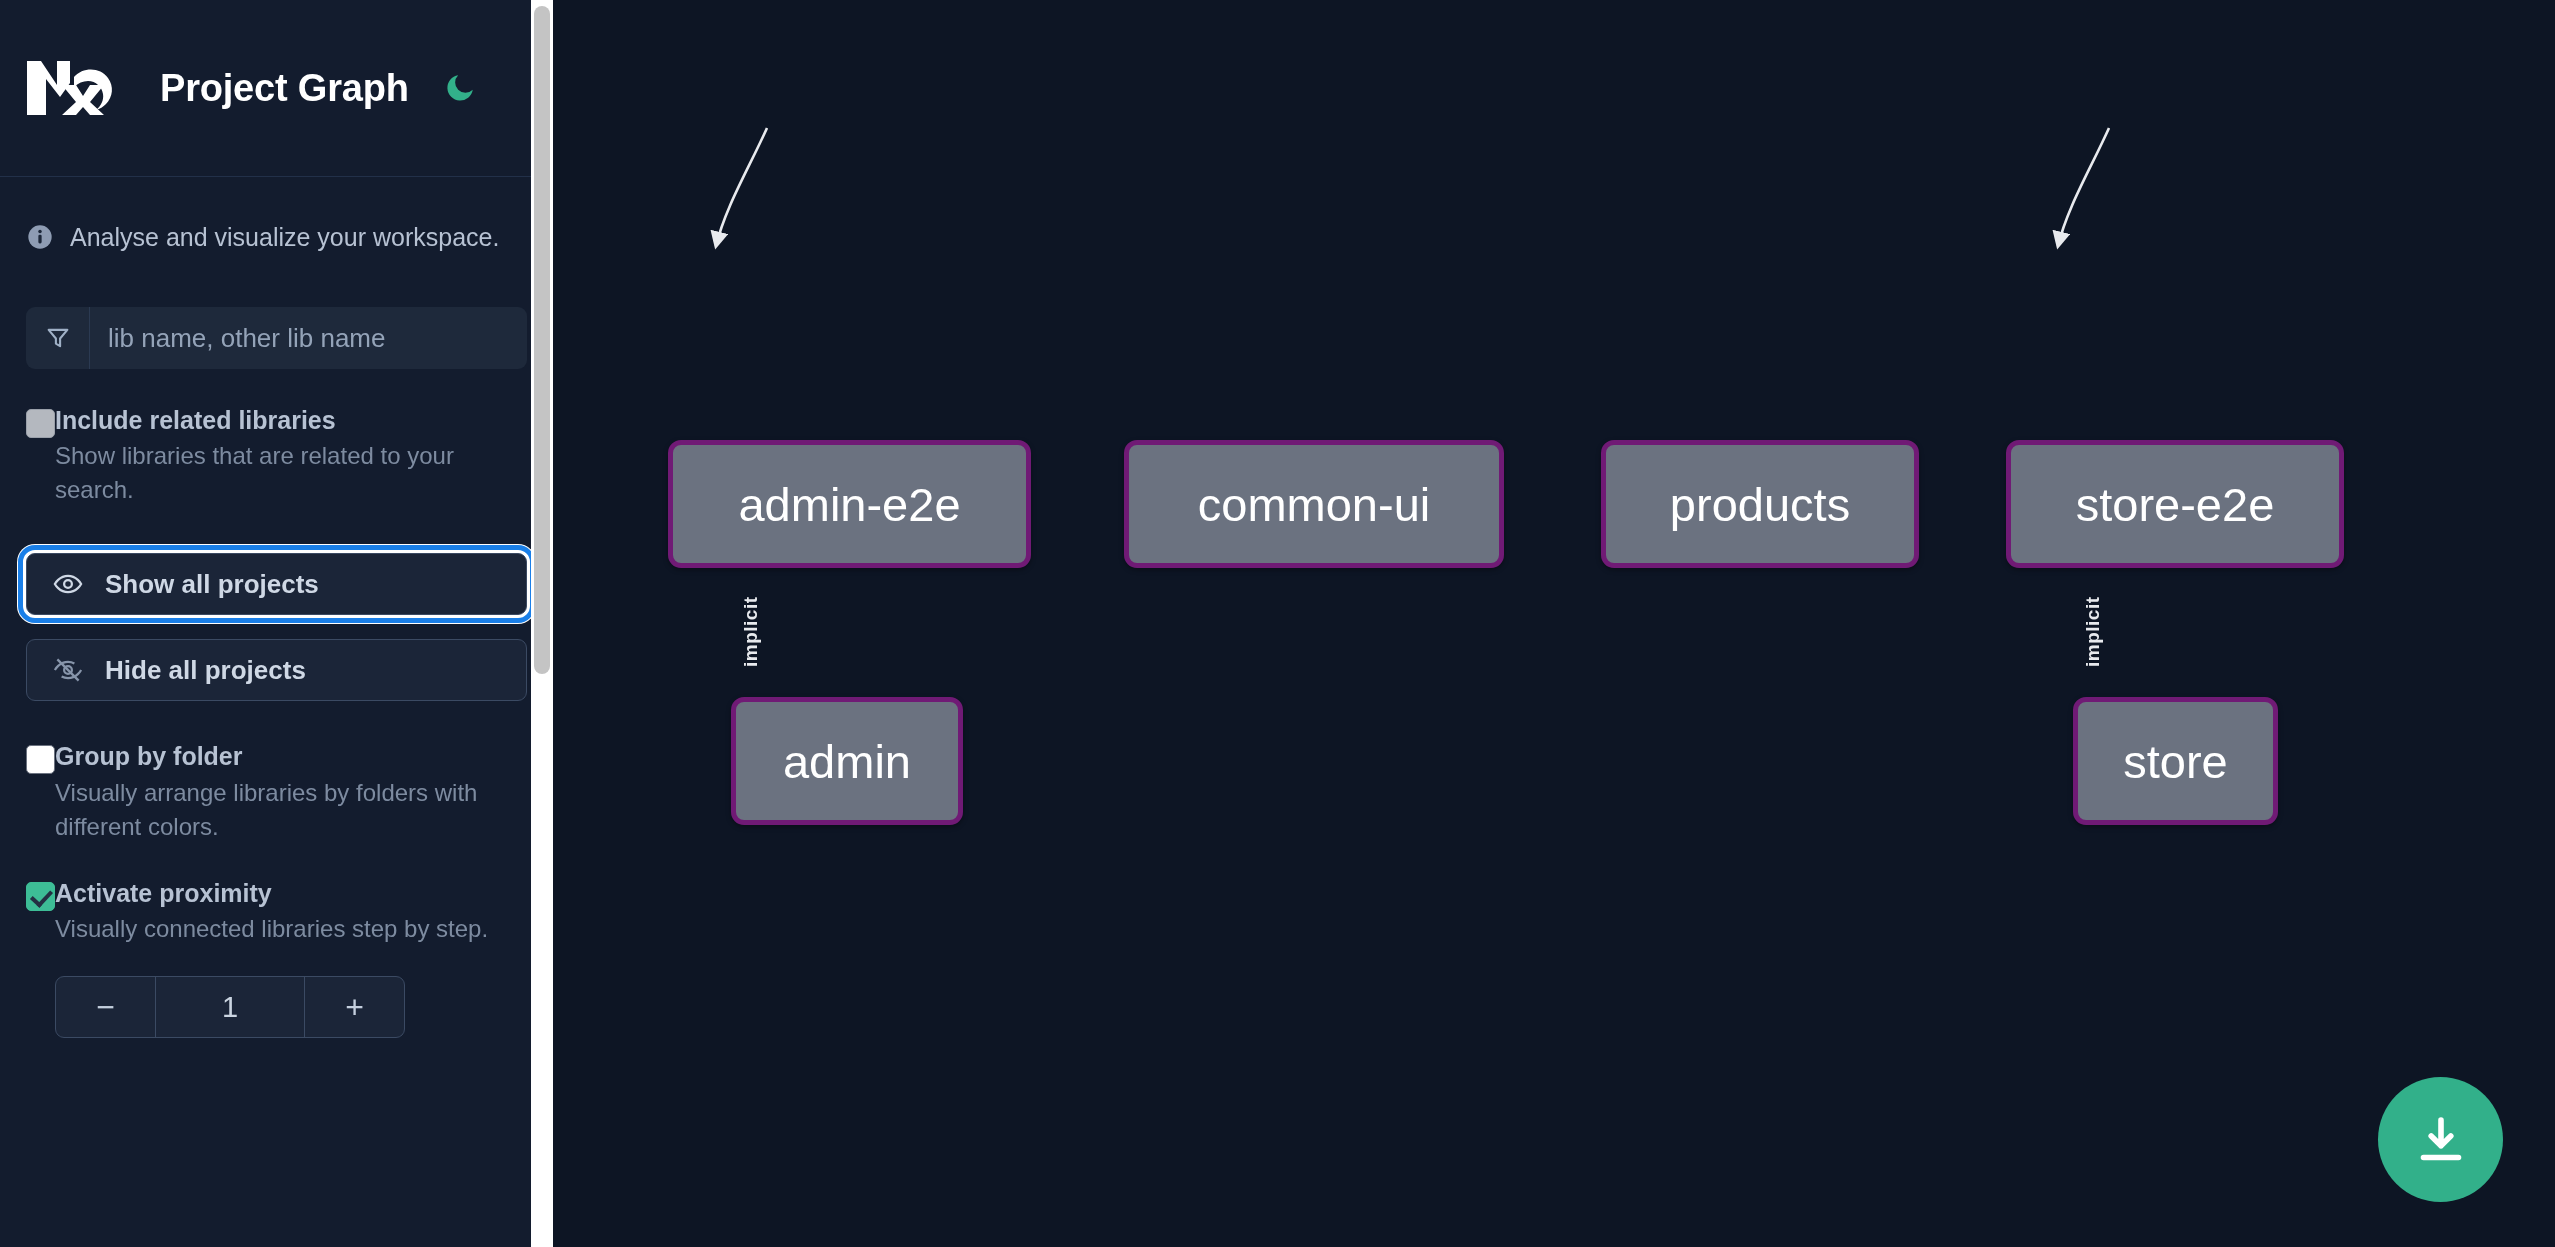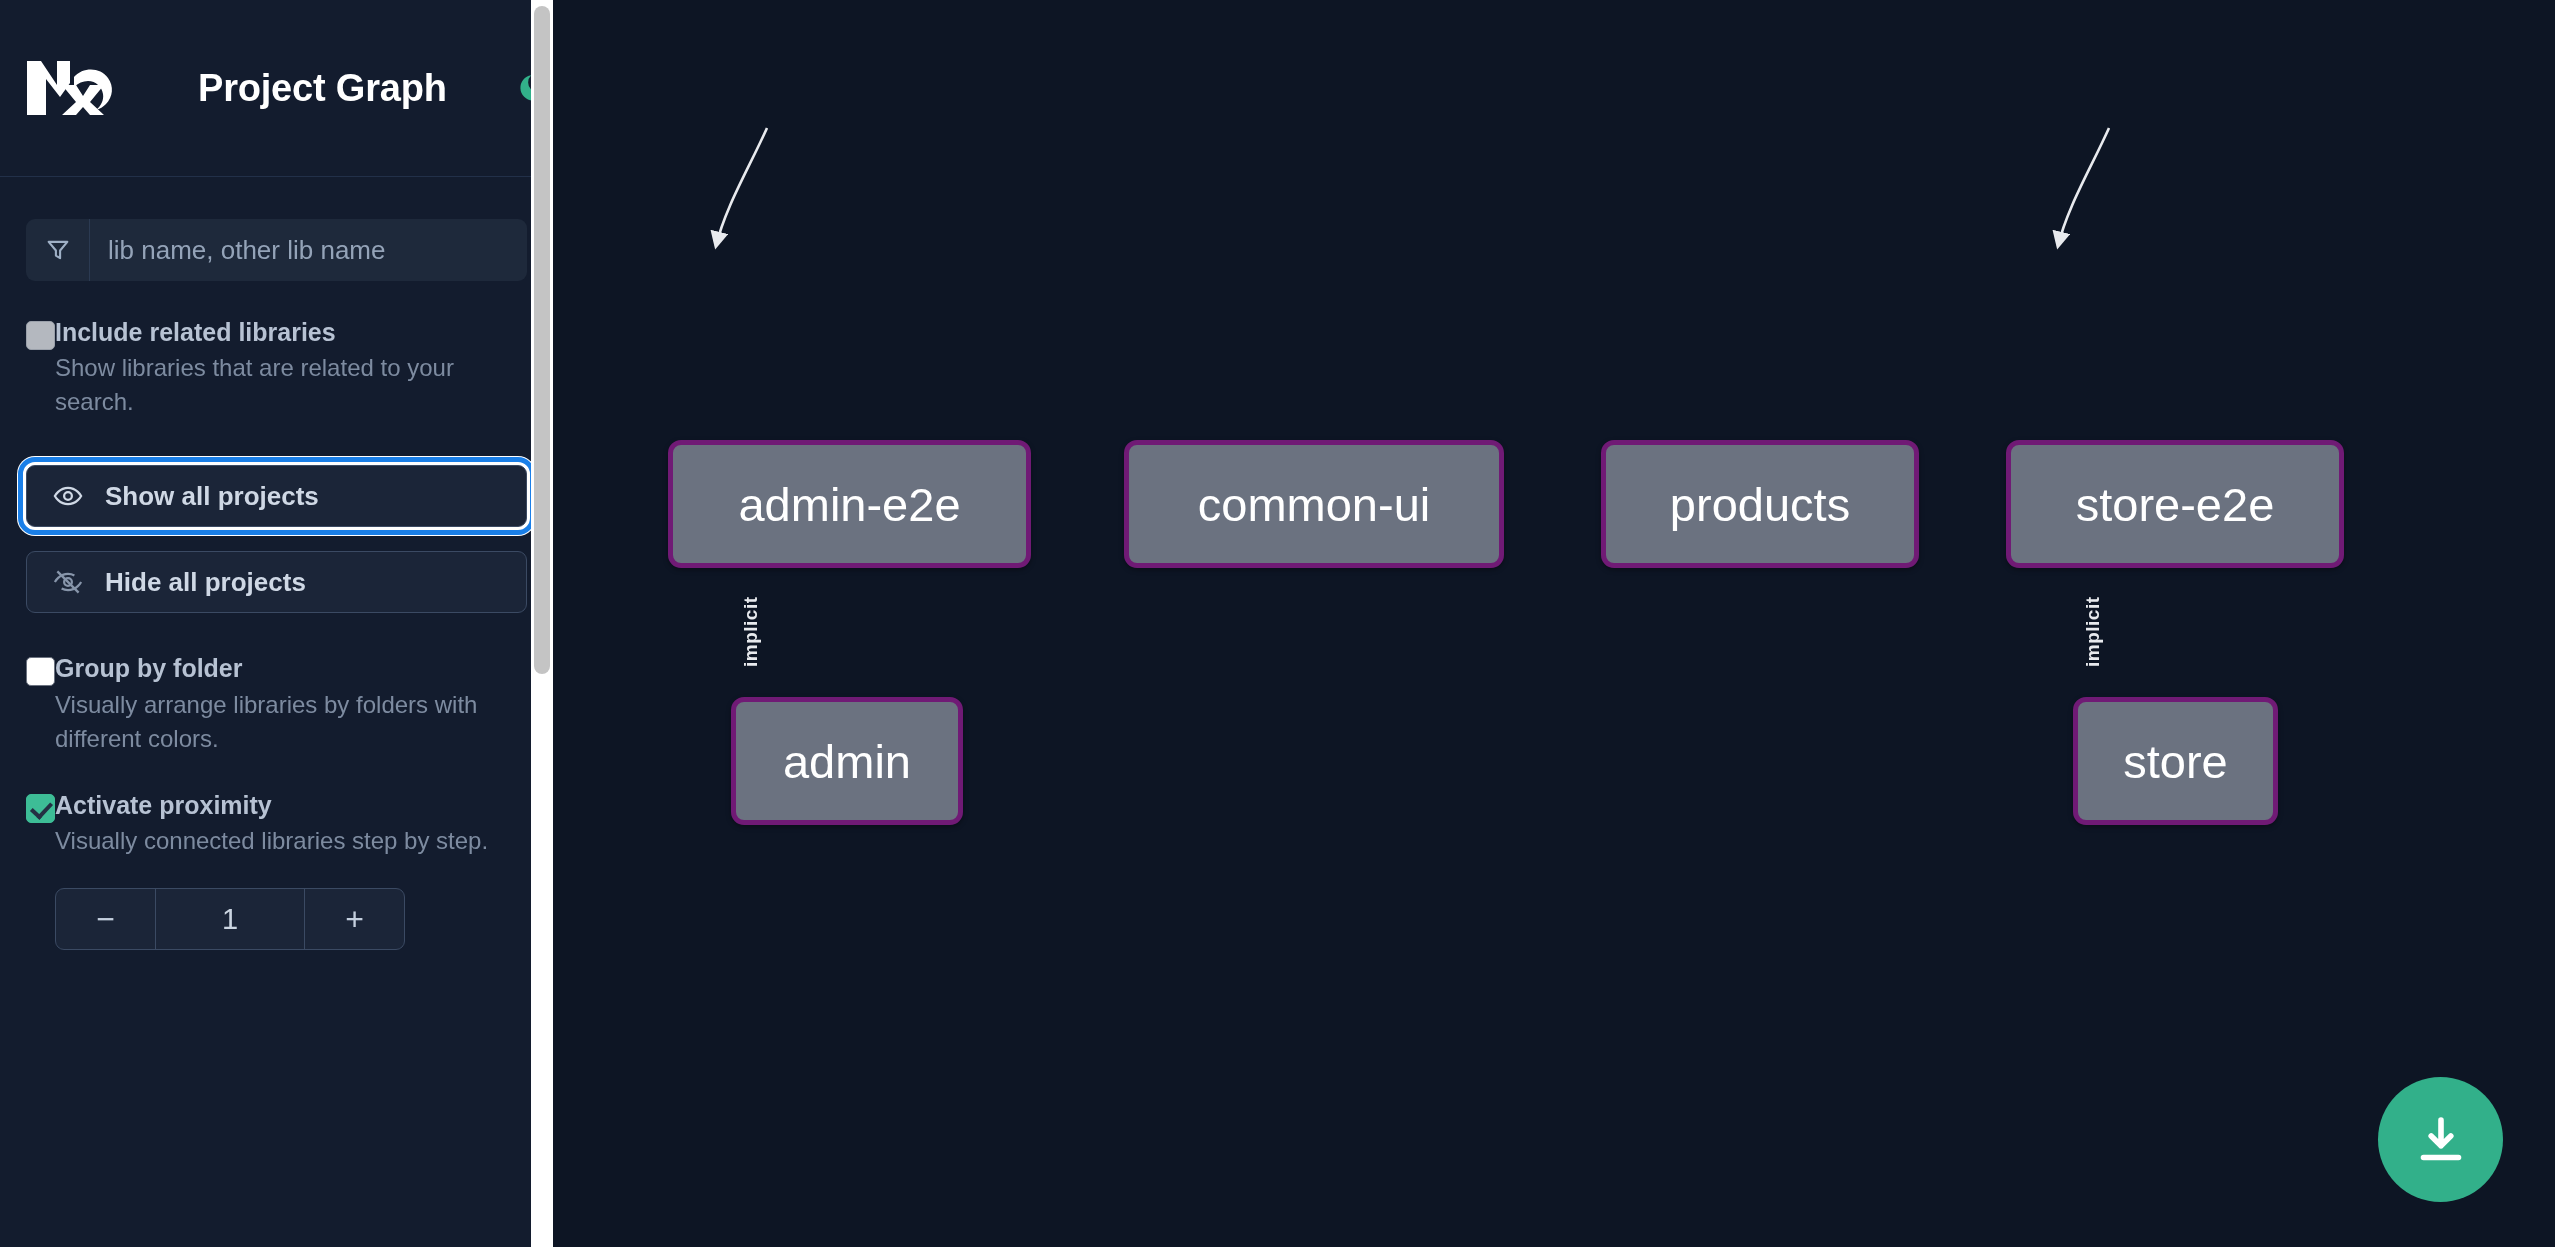--- a/index.html
+++ b/index.html
@@ -29,21 +29,20 @@
     flex: 0 0 553px;
     overflow: hidden;
   }
 
   .sidebar-header {
     height: 177px;
     display: flex;
     align-items: center;
     padding-left: 26px;
     border-bottom: 1px solid #223049;
-    gap: 38px;
   }
 
   .nx-logo {
     width: 98px;
     height: 62px;
     flex: 0 0 98px;
     display: block;
   }
 
   .app-title {
@@ -305,20 +304,28 @@
       <div class="app-title">Project Graph</div>
       <div class="theme-toggle">
         <svg viewBox="0 0 24 24" width="34" height="34">
           <path fill="#32b08a" d="M21 13.3A9 9 0 1 1 10.7 3a7.2 7.2 0 0 0 10.3 10.3z"></path>
         </svg>
       </div>
     </div>
 
     <div class="sidebar-body">
 
+      <div class="tagline">
+        <svg class="info-icon" viewBox="0 0 24 24">
+          <circle cx="12" cy="12" r="10" fill="#8e9cb3"></circle>
+          <circle cx="12" cy="7.2" r="1.5" fill="#1d283a"></circle>
+          <rect x="10.6" y="10" width="2.8" height="7.5" rx="1.2" fill="#1d283a"></rect>
+        </svg>
+        <span class="tagline-text">Analyse and visualize your workspace.</span>
+      </div>
 
       <div class="search-box">
         <div class="search-icon-cell">
           <svg class="funnel-icon" viewBox="0 0 24 24">
             <path fill="none" stroke="#9fb0c6" stroke-width="1.8" stroke-linejoin="round" d="M4 5h16l-6.2 7.4V19l-3.6-2.2v-4.4z"></path>
           </svg>
         </div>
         <input class="search-input" type="text" placeholder="lib name, other lib name" style="">
       </div>
 

